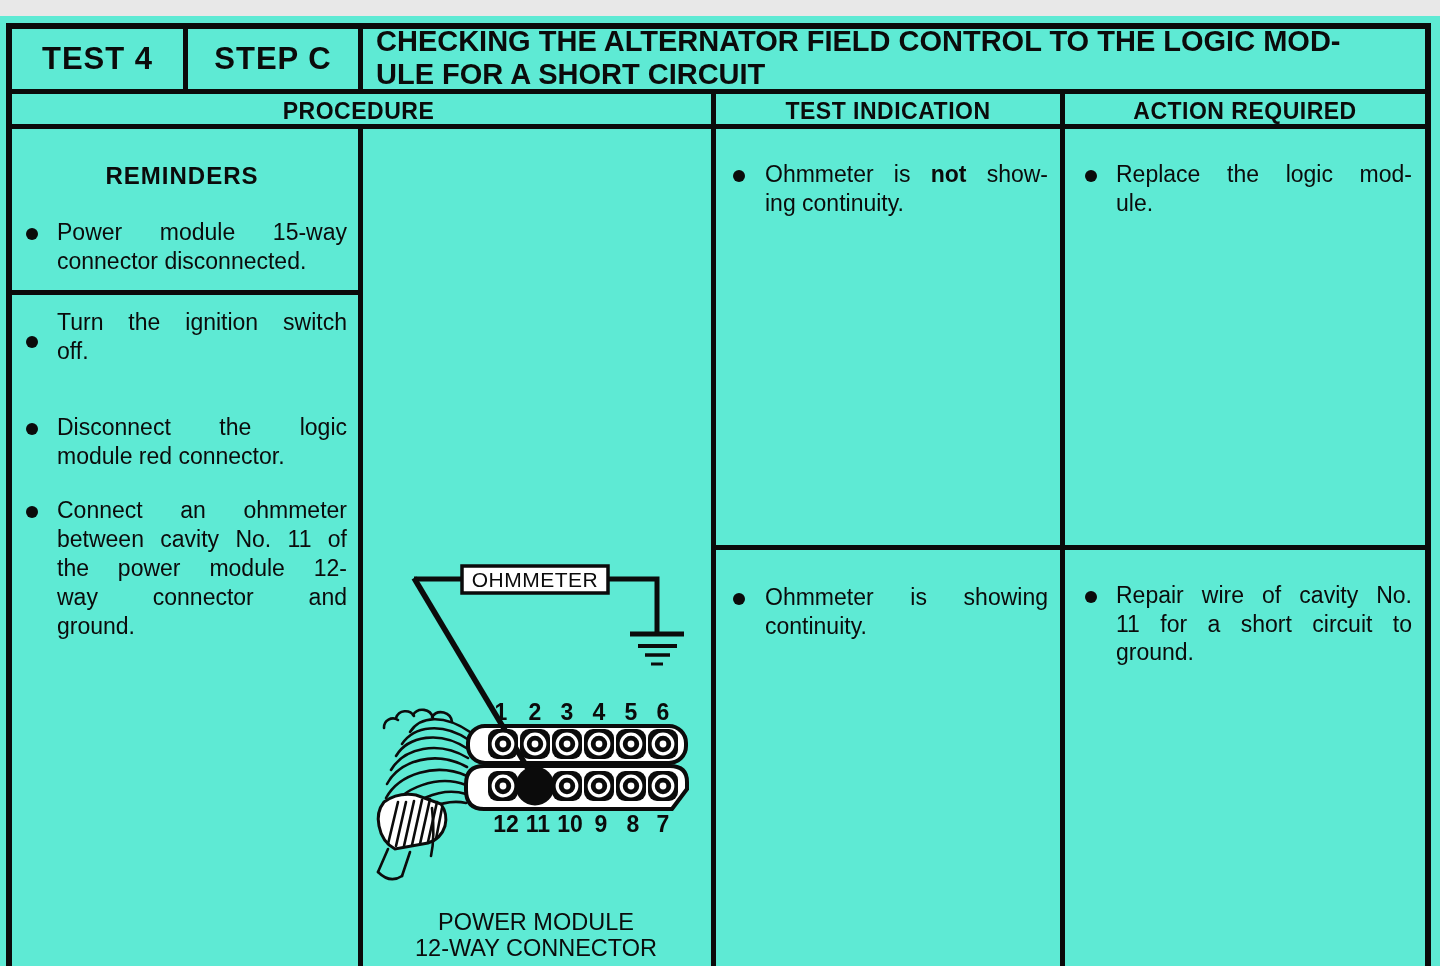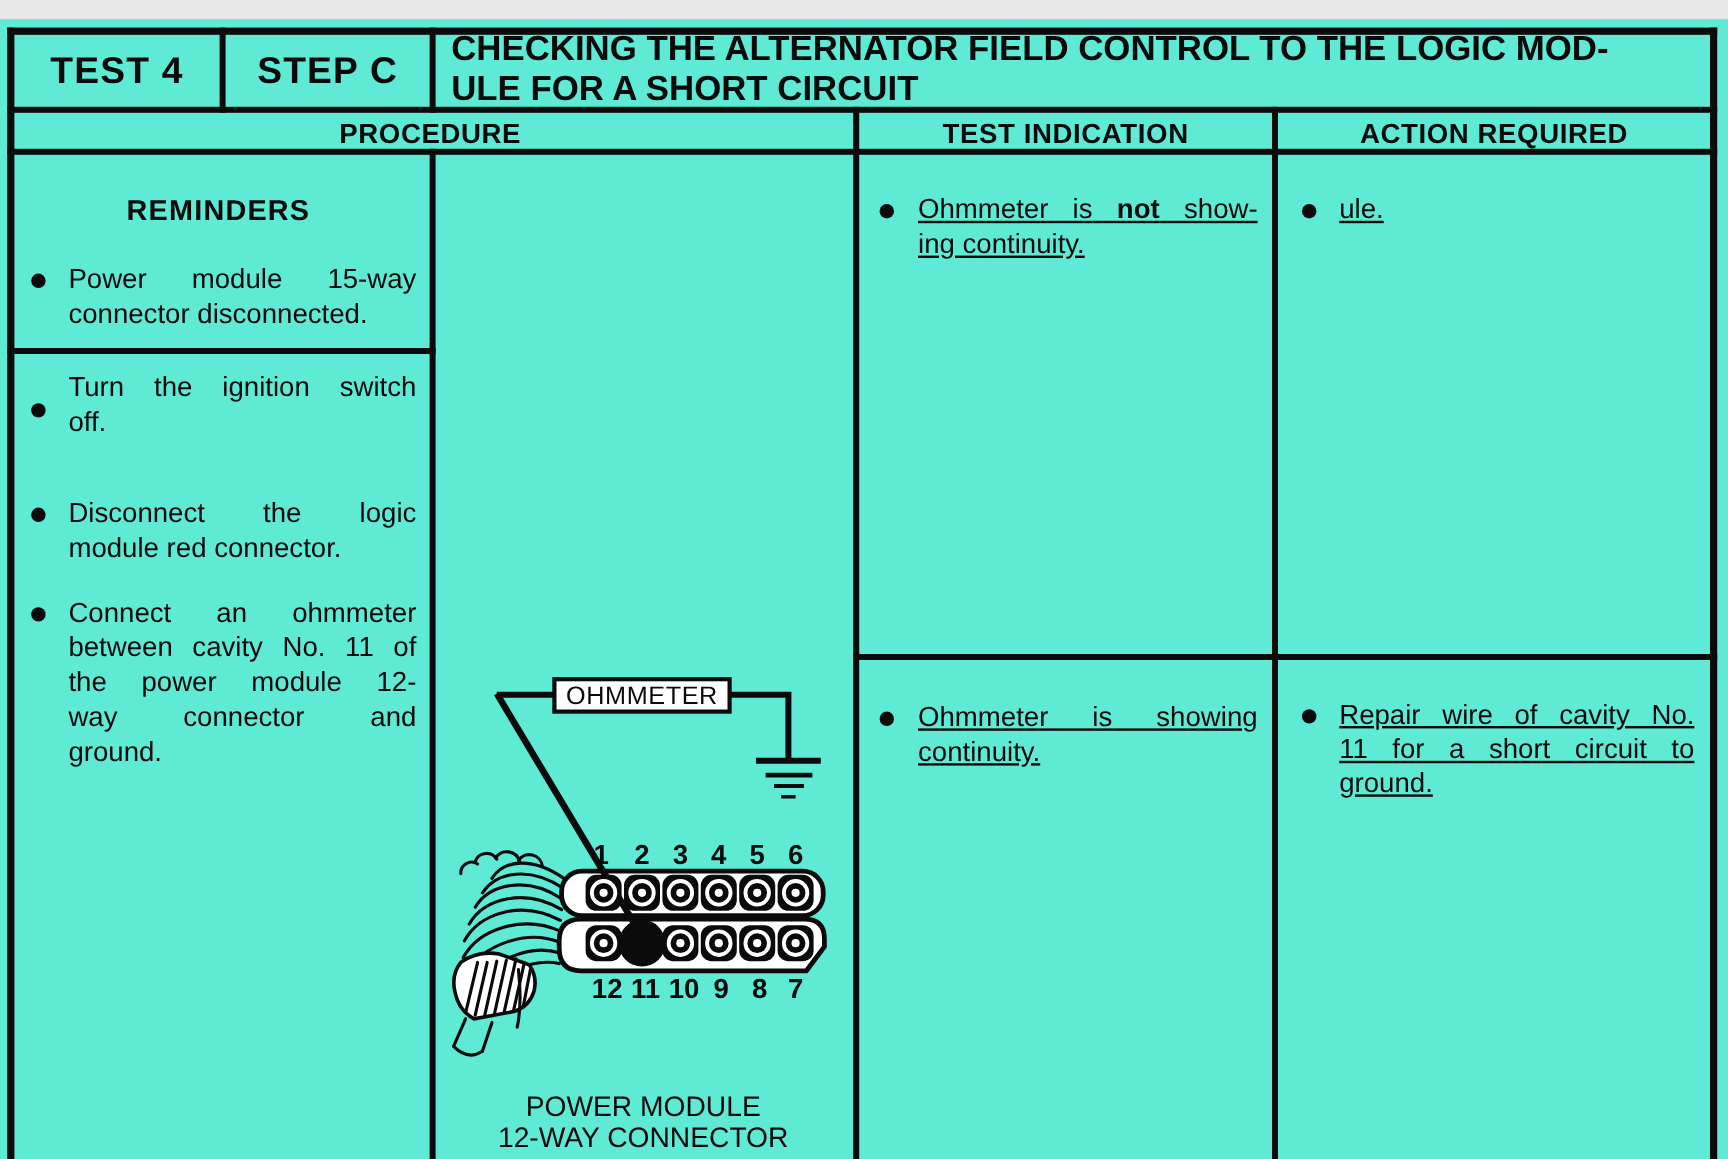--- a/index.html
+++ b/index.html
@@ -9,21 +9,21 @@
     overflow:hidden;margin:16px auto;
   }
   .line{position:absolute;background:#0b0b0b;}
   .abs{position:absolute;}
   .hdr-cell{font-size:31px;font-weight:700;letter-spacing:1px;display:flex;align-items:center;justify-content:center;}
   .title-line{font-size:29px;font-weight:700;line-height:33px;white-space:nowrap;}
   .colhdr{font-size:23px;font-weight:700;letter-spacing:.5px;text-align:center;}
   .rem-title{font-size:24px;font-weight:700;letter-spacing:1px;text-align:center;}
   .bullet{position:absolute;width:12px;height:12px;border-radius:50%;background:#0b0b0b;}
   .btext{position:absolute;font-size:23px;line-height:29px;}
-  .btext-r{position:absolute;font-size:23px;line-height:28.5px;text-decoration:underline;}
+  .btext-r{position:absolute;font-size:23px;line-height:28.5px;}
   .jl{text-align:justify;text-align-last:justify;}
   .jl-last{text-align:justify;text-align-last:left;}
   svg text{font-family:"Liberation Sans","DejaVu Sans",sans-serif;fill:#0b0b0b;}
 </style>
 </head>
 <body>
 
 <div class="page">
 
   <div class="line" style="left:6px;top:7px;width:1425px;height:6px;"></div>
@@ -91,20 +91,21 @@
   </div>
 
   <div class="bullet" style="left:733px;top:577px;"></div>
   <div class="btext-r" style="left:765px;top:567px;width:283px;">
     <div class="jl">Ohmmeter is showing</div>
     <div class="jl-last">continuity.</div>
   </div>
 
   <div class="bullet" style="left:1085px;top:154px;"></div>
   <div class="btext-r" style="left:1116px;top:144px;width:296px;">
+    <div class="jl">Replace the logic mod-</div>
     <div class="jl-last">ule.</div>
   </div>
 
   <div class="bullet" style="left:1085px;top:575px;"></div>
   <div class="btext-r" style="left:1116px;top:565px;width:296px;">
     <div class="jl">Repair wire of cavity No.</div>
     <div class="jl">11 for a short circuit to</div>
     <div class="jl-last">ground.</div>
   </div>
 

